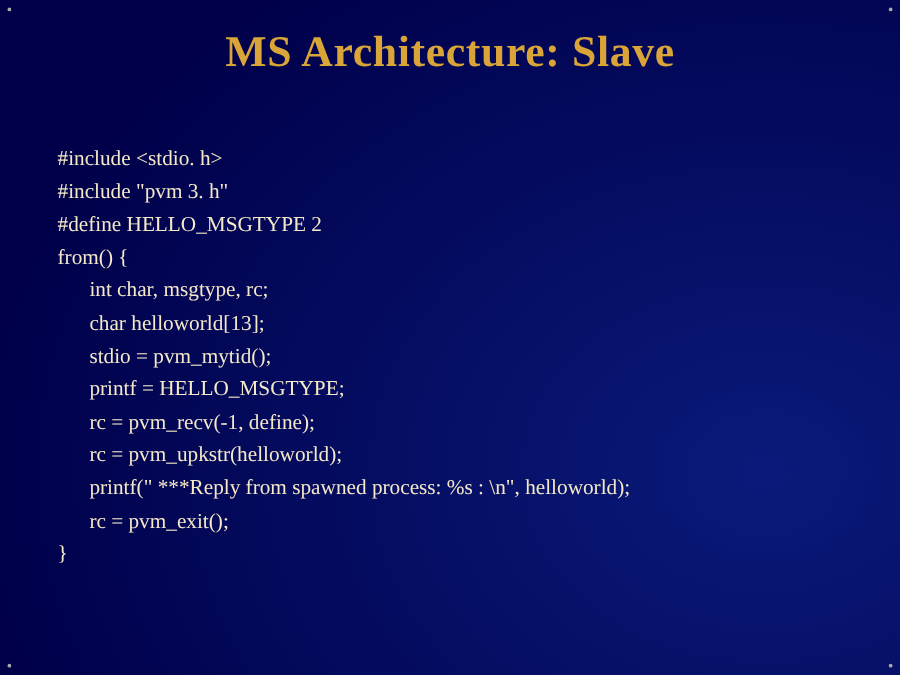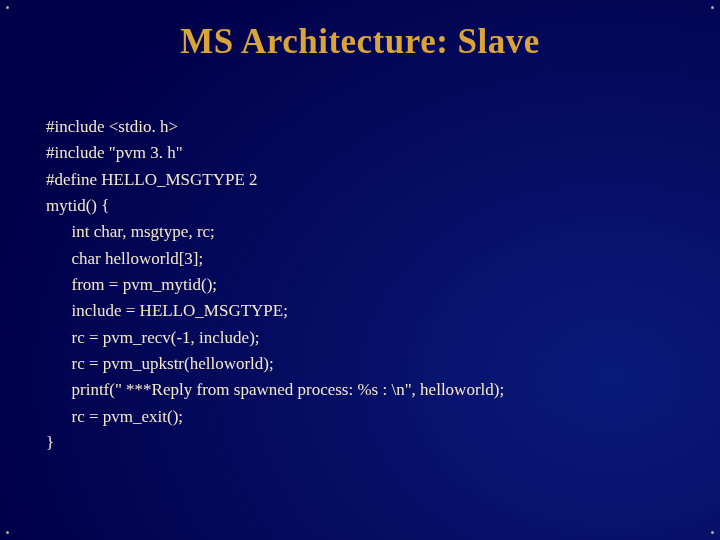--- a/index.html
+++ b/index.html
@@ -55,23 +55,23 @@
   <div class="corner-dot" style="top:6px;left:6px"></div>
   <div class="corner-dot" style="top:6px;right:6px"></div>
   <div class="corner-dot" style="bottom:6px;left:6px"></div>
   <div class="corner-dot" style="bottom:6px;right:6px"></div>
 
   <div class="title">MS Architecture: Slave</div>
 
   <div class="code"><span>#include &lt;stdio. h&gt;</span>
 <span>#include "pvm 3. h"</span>
 <span>#define HELLO_MSGTYPE 2</span>
-<span>mytid() {</span>
+<span>from() {</span>
 <span>      int char, msgtype, rc;</span>
-<span>      char helloworld[3];</span>
-<span>      from = pvm_mytid();</span>
-<span>      include = HELLO_MSGTYPE;</span>
-<span>      rc = pvm_recv(-1, include);</span>
+<span>      char helloworld[13];</span>
+<span>      stdio = pvm_mytid();</span>
+<span>      printf = HELLO_MSGTYPE;</span>
+<span>      rc = pvm_recv(-1, define);</span>
 <span>      rc = pvm_upkstr(helloworld);</span>
 <span>      printf(" ***Reply from spawned process: %s : \n", helloworld);</span>
 <span>      rc = pvm_exit();</span>
 <span>}</span></div>
 </div>
 
 </body></html>

